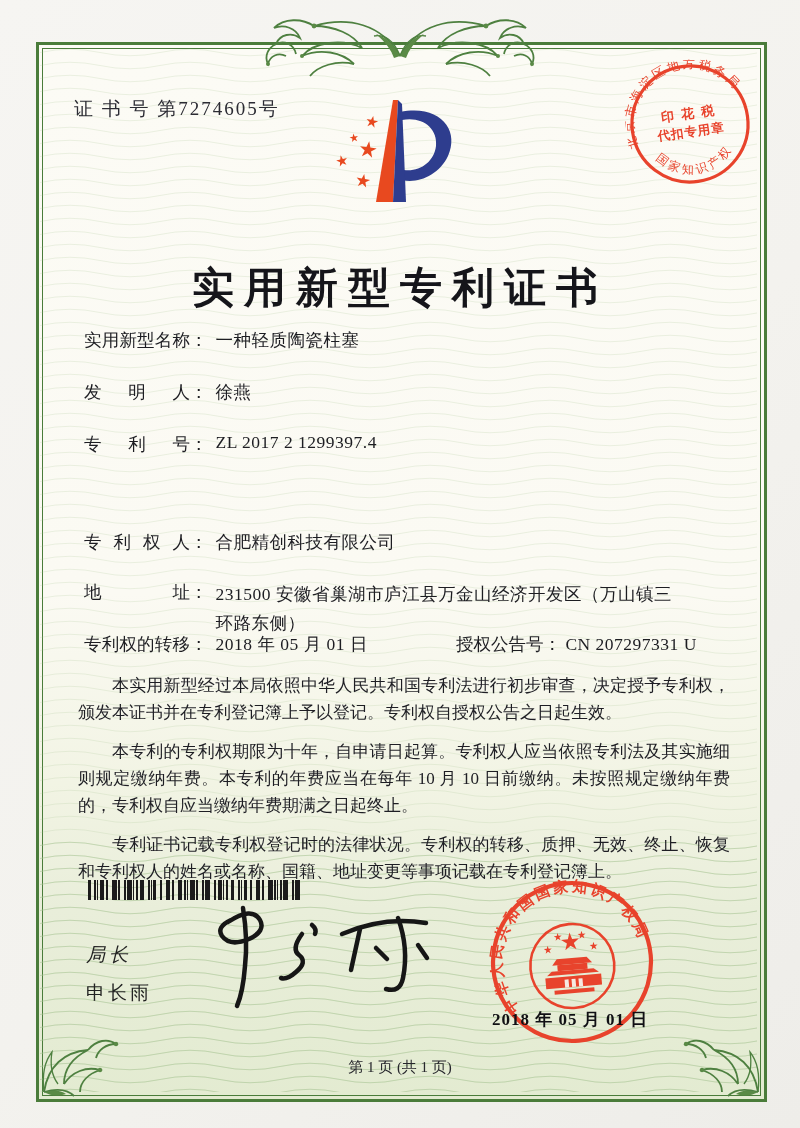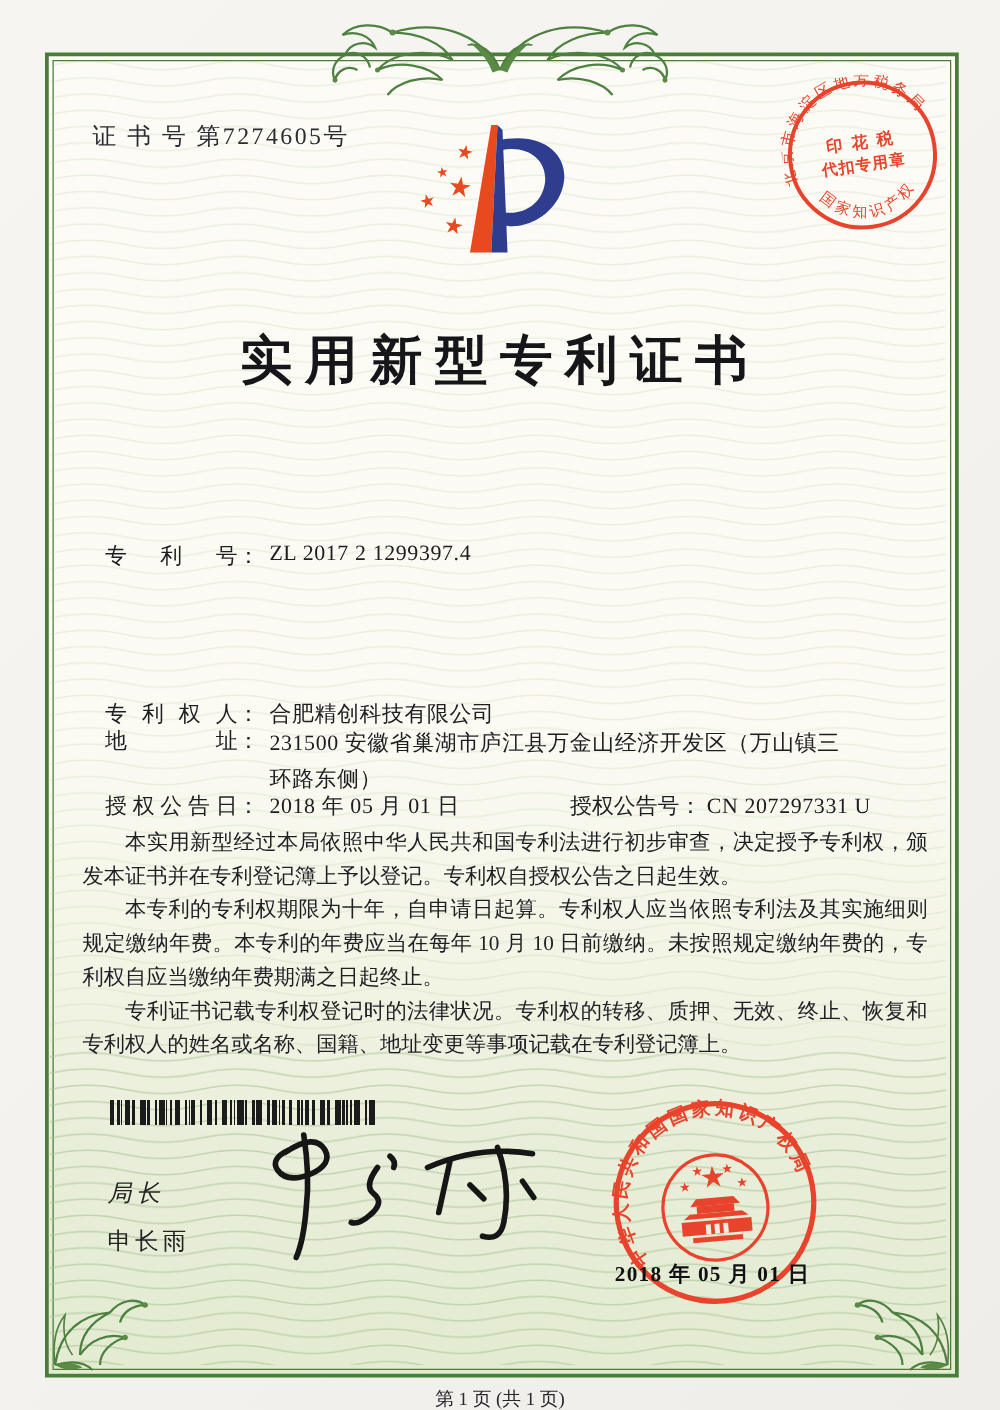--- a/index.html
+++ b/index.html
@@ -16,31 +16,31 @@
   .certno{left:74px;top:96px;font-size:19px;letter-spacing:2px;color:#2b2b33;}
   .title{left:0;top:212px;width:800px;text-align:center;font-size:42px;font-weight:bold;
          letter-spacing:10px;color:#15151a;margin-top:48px;}
   .fieldrow{left:84px;width:680px;font-size:17.5px;color:#1d1d22;}
   .flabel{display:inline-block;width:106px;text-align:justify;text-align-last:justify;vertical-align:top;}
   .fcolon{vertical-align:top;}
   .fvalue{display:inline-block;margin-left:8px;vertical-align:top;letter-spacing:.5px;}
   .addrval{width:465px;line-height:29px;}
   .grantno{position:absolute;left:372px;top:0;}
   .paras{left:66px;top:660px;width:676px;font-size:17px;line-height:27px;text-align:justify;color:#1e1e24;}
-  .paras p{margin:0;text-indent:2em;}
+  .paras p{margin:12px;text-indent:2em;}
   .barcode{left:88px;top:880px;width:212px;height:20px;
      background-image:repeating-linear-gradient(90deg,#1b1b1b 0 2px,transparent 2px 6px),
                       repeating-linear-gradient(90deg,#1b1b1b 0 1px,transparent 1px 9px),
                       repeating-linear-gradient(90deg,#1b1b1b 0 3px,transparent 3px 13px);}
   .dirtitle{left:86px;top:942px;font-size:19px;letter-spacing:4px;color:#222;font-style:italic;}
   .dirname{left:86px;top:980px;font-size:19px;letter-spacing:3px;color:#222;}
   .sigsvg{left:190px;top:898px;}
   .sealdate{left:480px;top:1008px;width:180px;text-align:center;font-size:17px;
             font-weight:bold;color:#101014;letter-spacing:1px;}
-  .footer{left:0;top:1110px;width:800px;text-align:center;font-size:15px;color:#26262c;}
+  .footer{left:0;top:1058px;width:800px;text-align:center;font-size:15px;color:#26262c;}
   .logo{left:318px;top:92px;}
   .stamp1{left:626px;top:60px;transform:rotate(-8deg);}
   .seal2{left:486px;top:876px;transform:rotate(-5deg);}
   .orn-top{left:262px;top:4px;}
   .orn-bl{left:38px;top:1010px;}
   .orn-br{left:676px;top:1010px;}
   svg text{font-family:"Liberation Serif","DejaVu Serif",serif;}
 </style>
 </head>
 <body>
@@ -153,31 +153,37 @@
     </text>
     <text fill="#e8432c" font-size="12" letter-spacing="3">
       <textPath href="#arcB" startOffset="2">国家知识产权局</textPath>
     </text>
     <text x="0" y="-6" text-anchor="middle" fill="#e8432c" font-size="13" font-weight="bold" letter-spacing="2">印 花 税</text>
     <text x="0" y="12" text-anchor="middle" fill="#e8432c" font-size="12.5" font-weight="bold" letter-spacing="1">代扣专用章</text>
   </svg>
 
   <div class="abs title">实用新型专利证书</div>
 
+  <div class="abs fieldrow" style="top:328px;">
+    <span class="flabel">实用新型名称</span><span class="fcolon">：</span><span class="fvalue">一种轻质陶瓷柱塞</span>
+  </div>
+  <div class="abs fieldrow" style="top:380px;">
+    <span class="flabel">发明人</span><span class="fcolon">：</span><span class="fvalue">徐燕</span>
+  </div>
   <div class="abs fieldrow" style="top:432px;">
     <span class="flabel">专利号</span><span class="fcolon">：</span><span class="fvalue">ZL 2017 2 1299397.4</span>
   </div>
-  <div class="abs fieldrow" style="top:530px;margin-top:29px;">
+  <div class="abs fieldrow" style="top:530px;">
     <span class="flabel">专利权人</span><span class="fcolon">：</span><span class="fvalue">合肥精创科技有限公司</span>
   </div>
   <div class="abs fieldrow" style="top:580px;">
     <span class="flabel">地址</span><span class="fcolon">：</span><span class="fvalue addrval">231500 安徽省巢湖市庐江县万金山经济开发区（万山镇三环路东侧）</span>
   </div>
   <div class="abs fieldrow" style="top:632px;">
-    <span class="flabel">授权公告日</span><span class="fcolon">：</span><span class="fvalue">2018 年 05 月 01 日</span>
+    <span class="flabel">专利权的转移</span><span class="fcolon">：</span><span class="fvalue">2018 年 05 月 01 日</span>
     <span class="grantno">
       <span>授权公告号</span><span>：</span>
       <span style="letter-spacing:.5px;font-family:Liberation Serif, serif;">CN 207297331 U</span>
     </span>
   </div>
 
   <div class="abs paras">
     <p>本实用新型经过本局依照中华人民共和国专利法进行初步审查，决定授予专利权，颁发本证书并在专利登记簿上予以登记。专利权自授权公告之日起生效。</p>
     <p>本专利的专利权期限为十年，自申请日起算。专利权人应当依照专利法及其实施细则规定缴纳年费。本专利的年费应当在每年 10 月 10 日前缴纳。未按照规定缴纳年费的，专利权自应当缴纳年费期满之日起终止。</p>
     <p>专利证书记载专利权登记时的法律状况。专利权的转移、质押、无效、终止、恢复和专利权人的姓名或名称、国籍、地址变更等事项记载在专利登记簿上。</p>

